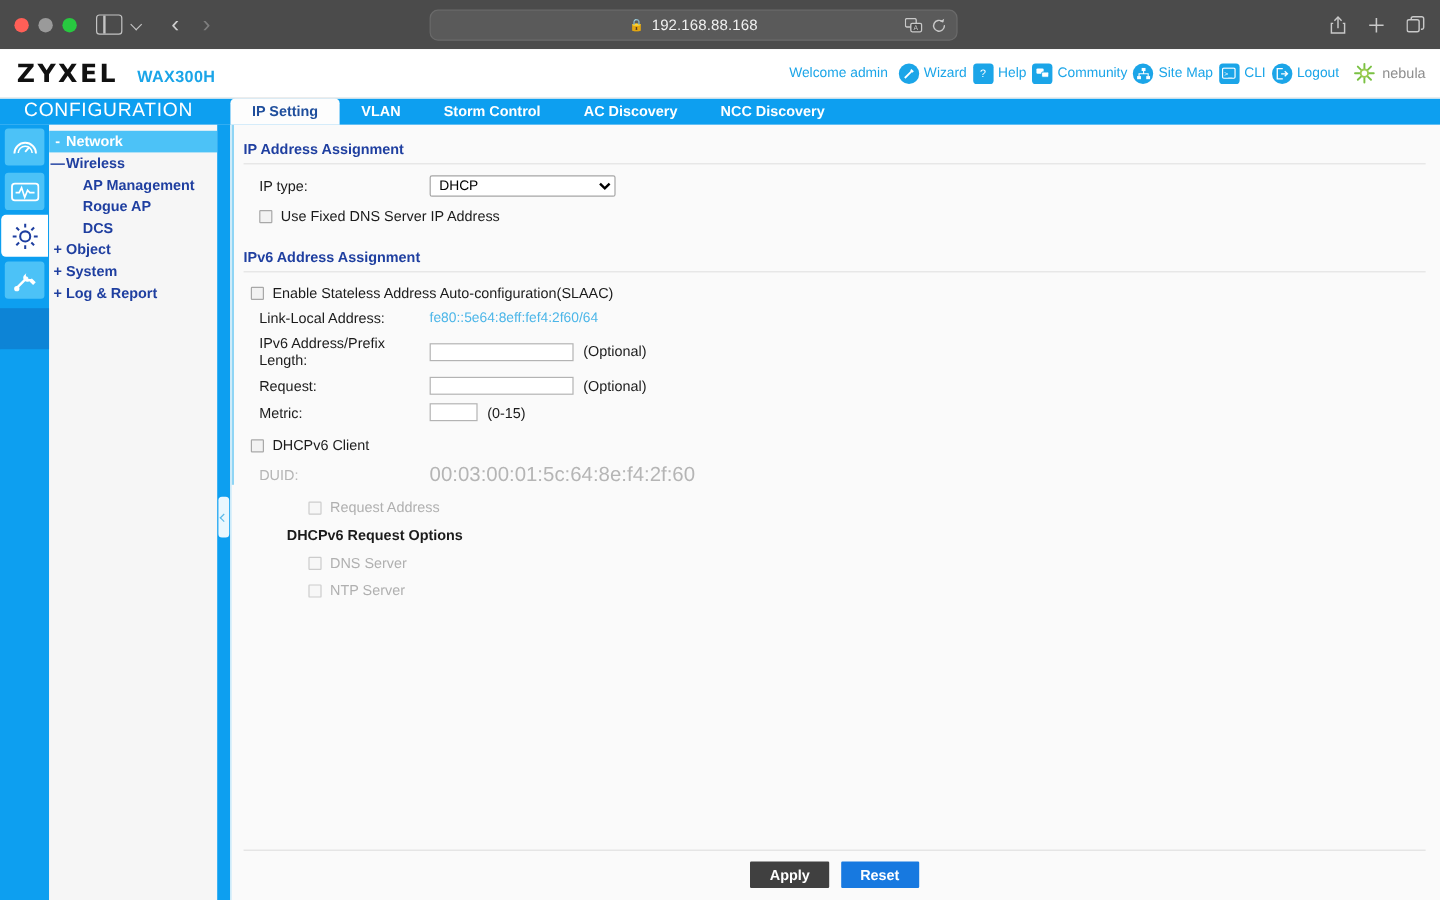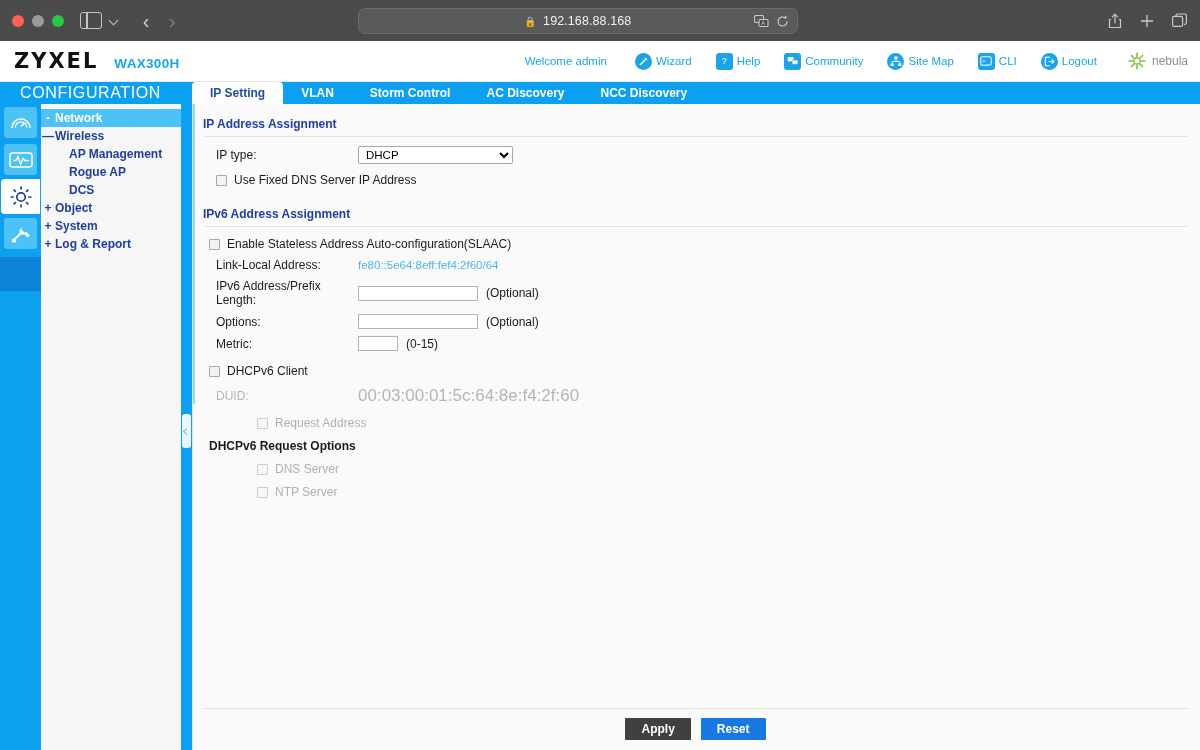--- a/index.html
+++ b/index.html
@@ -45,21 +45,21 @@
 
   
   .zy-header{
     height:41px; background:#ffffff; display:flex; align-items:center;
     border-bottom:1px solid #e8e8e8; position:relative;
   }
   .logo-wrap{ display:flex; align-items:baseline; padding-left:14px; }
   .logo{ font-size:21px; font-weight:bold; letter-spacing:2px; color:#111; font-family:"DejaVu Sans", sans-serif; }
   .model{ font-size:13.5px; font-weight:bold; color:#1ba5e8; margin-left:16px; letter-spacing:.3px; }
 
-  .header-links{ position:absolute; right:12px; top:0; bottom:0; display:flex; align-items:center; gap:24px; }
+  .header-links{ position:absolute; right:12px; top:0; bottom:0; display:flex; align-items:center; gap:5px; }
   .hl{ display:flex; align-items:center; gap:4px; cursor:default; }
   .hl-text{ font-size:11.5px; color:#1ba5e8; }
   .hl-ico{
     width:17px; height:17px; border-radius:50%; background:#1ba5e8;
     display:flex; align-items:center; justify-content:center; color:#fff; font-size:9px; flex:none;
   }
   .hl-ico.sq{ border-radius:3px; }
   .welcome{ font-size:11.5px; color:#1ba5e8; margin-right:4px; }
   .nebula{ display:flex; align-items:center; gap:5px; margin-left:6px; }
   .neb-text{ font-size:12px; color:#8e8e8e; }
@@ -429,21 +429,21 @@
       <span class="linklocal">fe80::5e64:8eff:fef4:2f60/64</span>
     </div>
 
     <div class="row">
       <span class="lbl">IPv6 Address/Prefix Length:</span>
       <input class="tf wide" type="text" style="">
       <span class="optional">(Optional)</span>
     </div>
 
     <div class="row">
-      <span class="lbl">Options:</span>
+      <span class="lbl">Request:</span>
       <input class="tf wide" type="text" style="">
       <span class="optional">(Optional)</span>
     </div>
 
     <div class="row">
       <span class="lbl">Metric:</span>
       <input class="tf narrow" type="text" style="">
       <span class="optional">(0-15)</span>
     </div>
 
@@ -455,21 +455,21 @@
     <div class="row" style="margin-top:8px;">
       <span class="lbl lbl-dis">DUID:</span>
       <span class="mono-dis">00:03:00:01:5c:64:8e:f4:2f:60</span>
     </div>
 
     <div class="cbrow ind" style="margin-top:10px;">
       <span class="cb dis"></span>
       <span class="cb-label dis">Request Address</span>
     </div>
 
-    <div style="margin-top:9px;padding-left:16px;" class="bold-sub">DHCPv6 Request Options</div>
+    <div style="margin-top:9px;padding-left:46px;" class="bold-sub">DHCPv6 Request Options</div>
 
     <div class="cbrow ind" style="margin-top:9px;">
       <span class="cb dis"></span>
       <span class="cb-label dis">DNS Server</span>
     </div>
 
     <div class="cbrow ind" style="margin-top:9px;">
       <span class="cb dis"></span>
       <span class="cb-label dis">NTP Server</span>
     </div>

